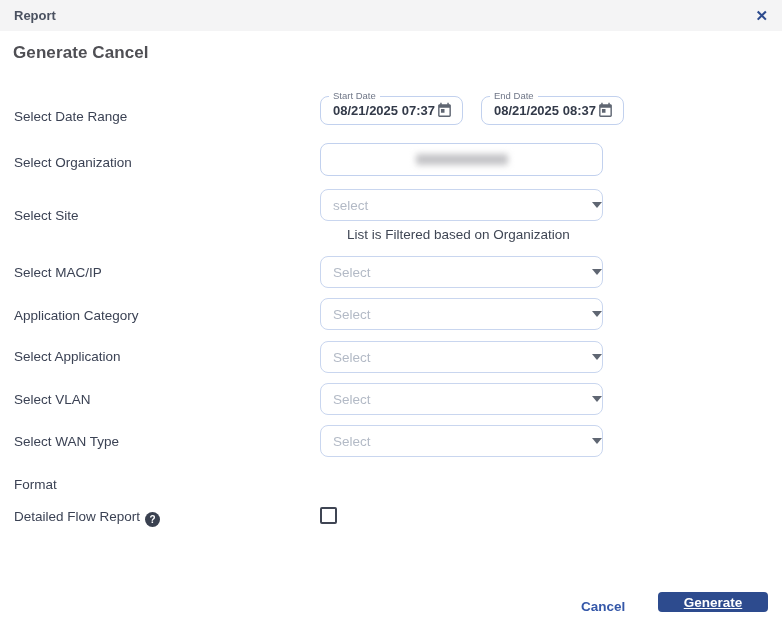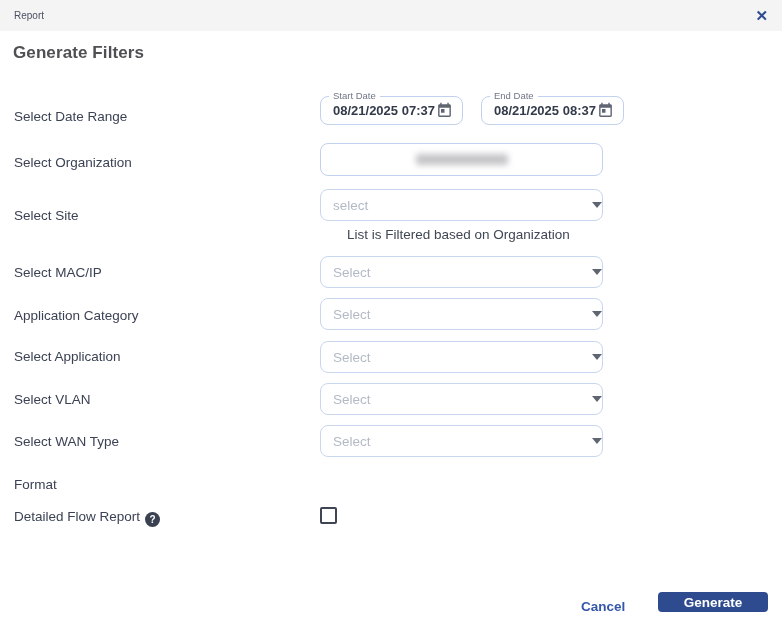--- a/index.html
+++ b/index.html
@@ -4,21 +4,21 @@
 <style>
   * { margin:0; padding:0; box-sizing:border-box; }
   html, body { width:782px; height:625px; background:#fff; font-family:"Liberation Sans", sans-serif; }
   .modal { position:relative; width:782px; height:625px; background:#fff; overflow:hidden; }
 
   .modal-header {
     position:absolute; top:0; left:0; right:0; height:31px;
     background:#f4f4f5; display:flex; align-items:center;
     justify-content:space-between; padding:0 14px;
   }
-  .modal-title { font-size:10px; font-weight:normal; color:#4a5160; }
+  .modal-title { font-size:13px; font-weight:bold; color:#4a5160; }
   .close-btn { color:#2d4b8e; font-size:15px; font-weight:bold; line-height:1; cursor:pointer; }
 
   .heading { position:absolute; left:13px; top:43px; font-size:17px; font-weight:bold; color:#4f4f54; letter-spacing:0.1px; }
   .subheading { position:absolute; left:13px; top:67px; font-size:13.5px; color:#3f4654; }
 
   .field-label { position:absolute; left:14px; font-size:13.5px; color:#3b4254; white-space:nowrap; }
 
   
   .date-field {
     position:absolute; top:96px; height:29px; width:143px;
@@ -70,34 +70,34 @@
 
   .cancel-btn {
     position:absolute; top:599px; left:581px;
     font-size:13.5px; font-weight:bold; color:#3457a8; cursor:pointer;
   }
   .generate-btn {
     position:absolute; left:658px; top:592px; width:110px; height:20px;
     background:#2d4b8e; color:#fff; border:none; border-radius:4px;
     font-family:"Liberation Sans", sans-serif;
     font-size:13.5px; font-weight:bold; cursor:pointer;
-    display:flex; align-items:center; justify-content:center;
+    display:flex; align-items:center; justify-content:center;text-decoration:underline;
   }
 </style>
 </head>
 <body>
 
 <div class="modal">
 
   <div class="modal-header">
     <span class="modal-title">Report</span>
     <span class="close-btn">✕</span>
   </div>
 
-  <div class="heading">Generate Filters</div>
+  <div class="heading">Generate Cancel</div>
 
   <div class="field-label" style="top:109px;">Select Date Range</div>
 
   <div class="date-field" style="left:320px;">
     <span class="float-label">Start Date</span>
     <span class="date-value">08/21/2025 07:37</span>
     <svg class="cal-icon" viewBox="0 0 24 24">
       <path fill="#5f6672" d="M19 3h-1V1h-2v2H8V1H6v2H5c-1.11 0-2 .9-2 2v14c0 1.1.89 2 2 2h14c1.1 0 2-.9 2-2V5c0-1.1-.9-2-2-2zm0 16H5V8h14v11zM7 10h5v5H7z"></path>
     </svg>
   </div>

